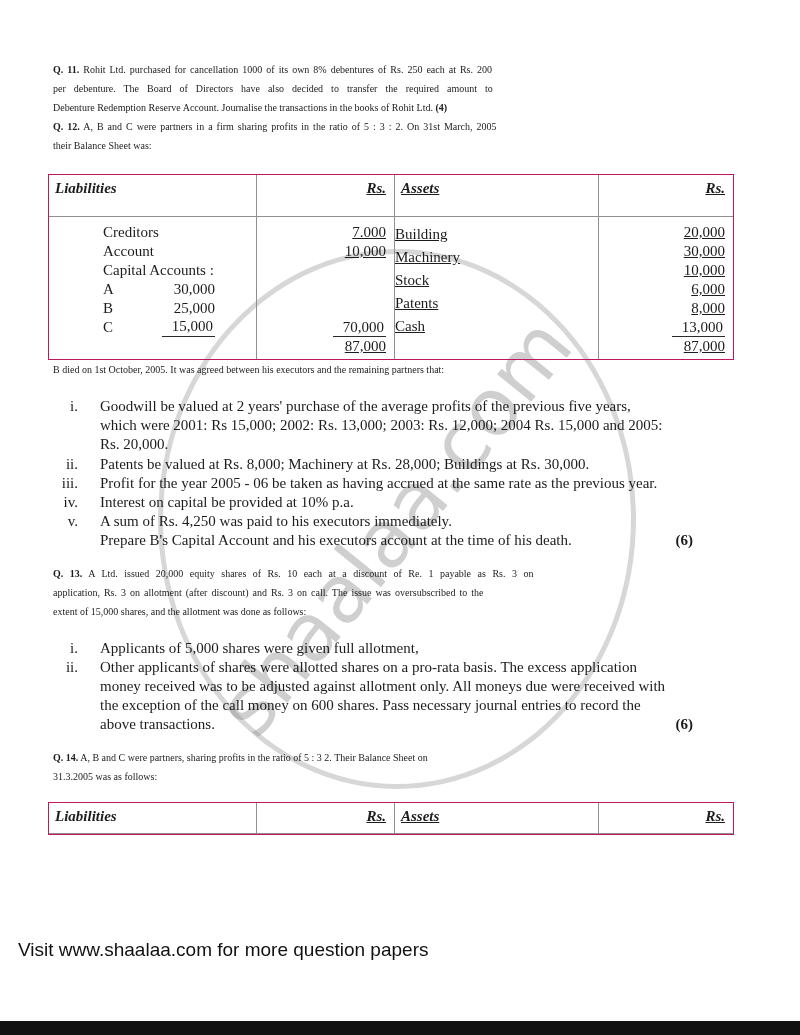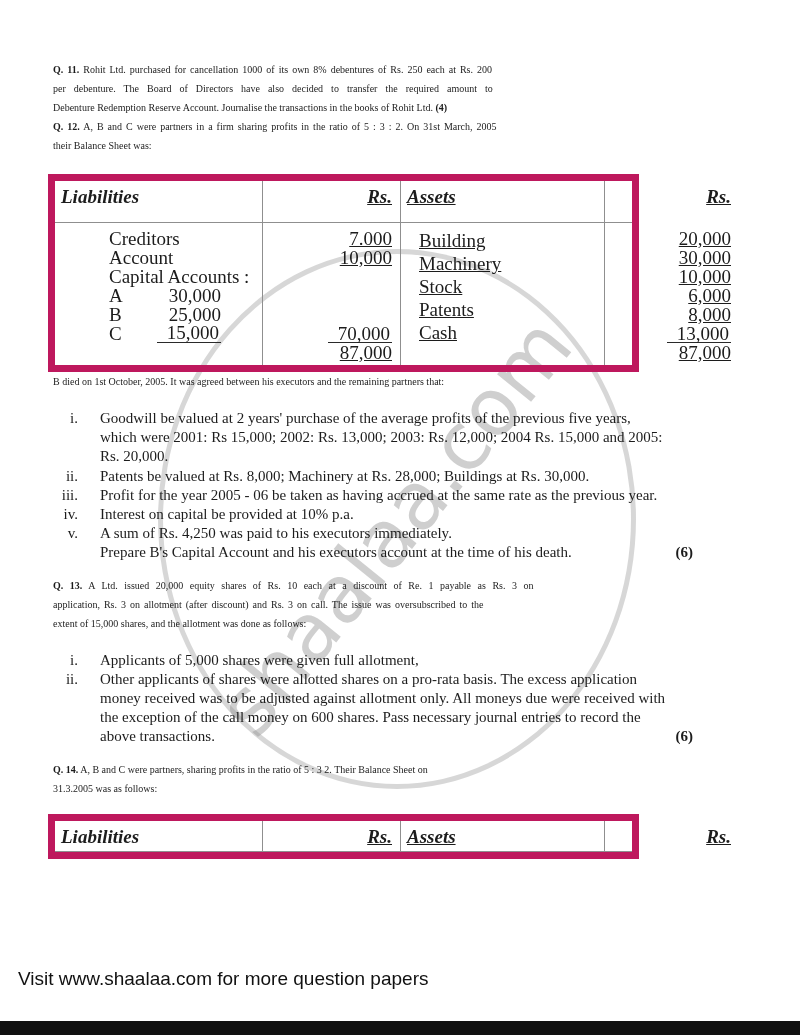--- a/index.html
+++ b/index.html
@@ -37,40 +37,40 @@
   .mt-q14 { margin-top:13px; }
   .mt-t2  { margin-top:16px; }
   
   .list { font-size:15px; line-height:19.2px; }
   .list-row { display:flex; }
   .num { width:25px; text-align:right; flex:none; }
   .itext { flex:1; padding-left:22px; }
   .iline { display:block; }
   .marks { float:right; font-weight:bold; margin-right:40px; }
   
-  .btable { width:591px; margin-left:-5px; border:7px solid #be185d; font-size:19px; background:transparent; }
+  .btable { width:686px; margin-left:-5px; border:1px solid #be185d; font-size:15px; background:transparent; }
   .brow { display:flex; }
   .bhead { border-bottom:1px solid #8f8f8f; }
   .bc { flex:none; }
   .bc + .bc { border-left:1px solid #8f8f8f;text-decoration:underline; }
   .c1 { width:207px; } .c2 { width:138px; } .c3 { width:204px; } .c4 { width:135px; }
   .bhead .bc { height:41px; padding:5px 8px 0 6px; font-weight:bold; font-style:italic; }
   .bhead.short .bc { height:30px; padding-top:5px; }
   .bhead .hr { text-align:right; }
   .bbody .bc { height:142px; padding-top:6px; }
   .bbody .c1 { padding-left:6px; }
-  .bbody .c3 { padding-left:18px; }
+  .bbody .c3 { padding-left:0; }
   .nums { text-align:right; padding-right:8px; }
   .ln  { height:19px; line-height:19px;margin-left:48px; }
   .ln3 { height:23px; line-height:23px; }
   .capline { display:flex; justify-content:space-between; width:112px; }
   .ul { border-bottom:1.5px solid #2a2a2a; padding:0 2px 0 10px; display:inline-block; line-height:17px; }
   
   .footer-note {
-    position:absolute; left:18px; top:968px; z-index:2;
+    position:absolute; left:18px; top:939px; z-index:2;
     font-family:"Liberation Sans", sans-serif; font-size:19px; color:#111111;
   }
   .footer-bar { position:absolute; left:0; top:1021px; width:800px; height:14px; background:#111111; z-index:2; }
 </style>
 </head>
 <body>
 
 <div class="page">
 
   <div class="wm-circle"></div>

